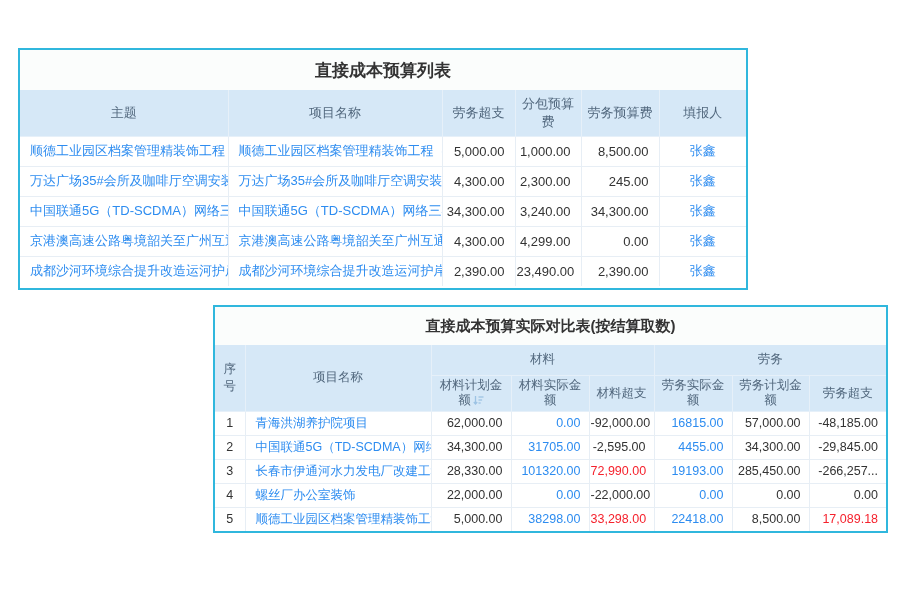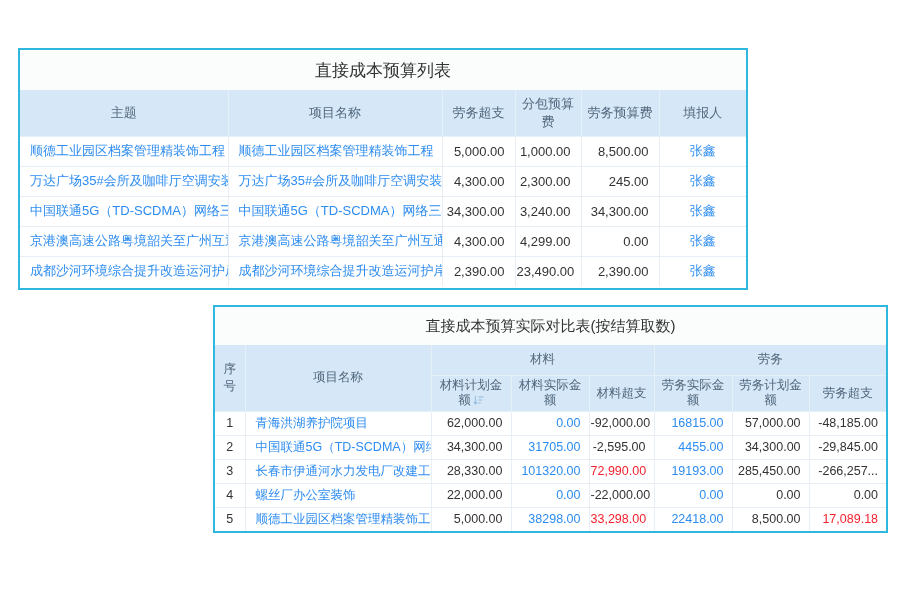--- a/index.html
+++ b/index.html
@@ -8,21 +8,21 @@
     background:#ffffff;
     font-family:"Liberation Sans","DejaVu Sans",sans-serif;
     color:var(--value,#333);
   }
   .panel{
     position:absolute;background:#fff;box-sizing:border-box;
     border:2px solid var(--accent-border,#30b7dd);
   }
   .panel-title{
     display:flex;align-items:center;justify-content:center;
-    font-weight:normal;color:#333;background:var(--title-bg,#fbfdfc);
+    font-weight:bold;color:#333;background:var(--title-bg,#fbfdfc);
   }
   table{width:100%;border-collapse:collapse;table-layout:fixed;}
   th{
     background:var(--header-bg,#d6e8f7);
     color:var(--header-text,#51677d);
     font-weight:normal;text-align:center;
     border:1px solid #e6f0f9;
     padding:0 3px;box-sizing:border-box;
   }
   td{

